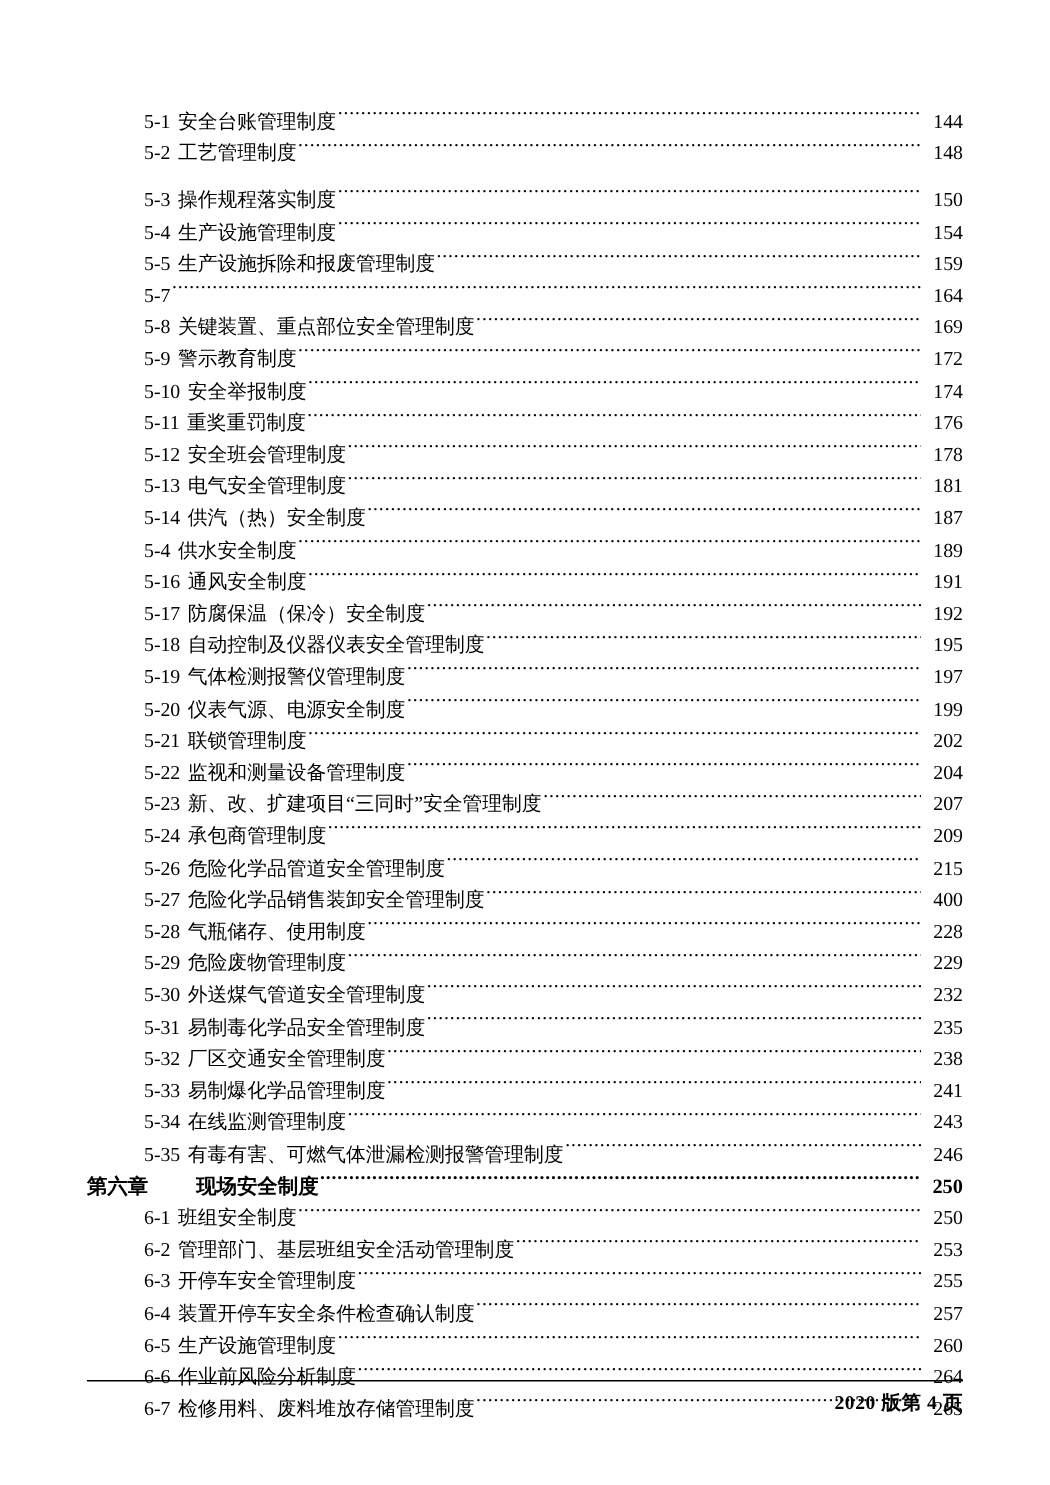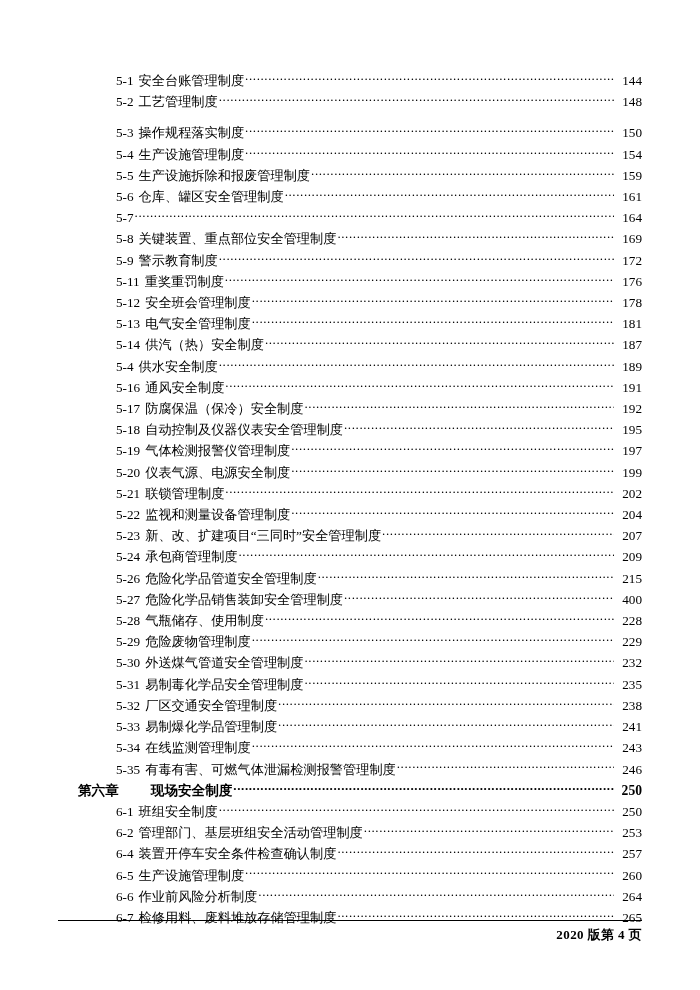--- a/index.html
+++ b/index.html
@@ -22,25 +22,24 @@
     box-sizing: border-box;
     padding: 70px 58px 0 58px;
   }
   .toc {
     list-style: none;
     margin: 0;
     padding: 0;
   }
   .toc-entry {
     display: flex;
-    align-items: center;
+    align-items: flex-start;
     font-size: 13.2px;
     line-height: 21.2px;
     white-space: nowrap;
-    margin-left: 20px;
   }
   .toc-entry.chapter {
     font-weight: bold;
     font-size: 13.6px;
   }
   .toc-entry.indent {
     padding-left: 38px;
   }
   .toc-entry.gap-before {
     margin-top: 10px;
@@ -124,41 +123,41 @@
         <span class="dots"></span>
         <span class="entry-page">154</span>
       </li>
       <li class="toc-entry indent">
         <span class="entry-num">5-5</span>
         <span class="entry-title">生产设施拆除和报废管理制度</span>
         <span class="dots"></span>
         <span class="entry-page">159</span>
       </li>
       <li class="toc-entry indent">
-        <span class="entry-num">5-6</span>
-        <span class="entry-title">仓库、罐区安全管理制度</span>
-        <span class="dots"></span>
-        <span class="entry-page">161</span>
-      </li>
-      <li class="toc-entry indent">
         <span class="entry-num">5-7</span>
         <span class="dots"></span>
         <span class="entry-page">164</span>
       </li>
       <li class="toc-entry indent">
         <span class="entry-num">5-8</span>
         <span class="entry-title">关键装置、重点部位安全管理制度</span>
         <span class="dots"></span>
         <span class="entry-page">169</span>
       </li>
       <li class="toc-entry indent">
         <span class="entry-num">5-9</span>
         <span class="entry-title">警示教育制度</span>
         <span class="dots"></span>
         <span class="entry-page">172</span>
+      </li>
+      <li class="toc-entry indent">
+        <span class="entry-num">5-10</span>
+        <span class="entry-title">安全举报制度</span>
+        <span class="dots"></span>
+        <span class="entry-page">174</span>
       </li>
       <li class="toc-entry indent">
         <span class="entry-num">5-11</span>
         <span class="entry-title">重奖重罚制度</span>
         <span class="dots"></span>
         <span class="entry-page">176</span>
       </li>
       <li class="toc-entry indent">
         <span class="entry-num">5-12</span>
         <span class="entry-title">安全班会管理制度</span>
@@ -307,20 +306,26 @@
         <span class="entry-num">6-1</span>
         <span class="entry-title">班组安全制度</span>
         <span class="dots"></span>
         <span class="entry-page">250</span>
       </li>
       <li class="toc-entry indent">
         <span class="entry-num">6-2</span>
         <span class="entry-title">管理部门、基层班组安全活动管理制度</span>
         <span class="dots"></span>
         <span class="entry-page">253</span>
+      </li>
+      <li class="toc-entry indent">
+        <span class="entry-num">6-3</span>
+        <span class="entry-title">开停车安全管理制度</span>
+        <span class="dots"></span>
+        <span class="entry-page">255</span>
       </li>
       <li class="toc-entry indent">
         <span class="entry-num">6-4</span>
         <span class="entry-title">装置开停车安全条件检查确认制度</span>
         <span class="dots"></span>
         <span class="entry-page">257</span>
       </li>
       <li class="toc-entry indent">
         <span class="entry-num">6-5</span>
         <span class="entry-title">生产设施管理制度</span>

